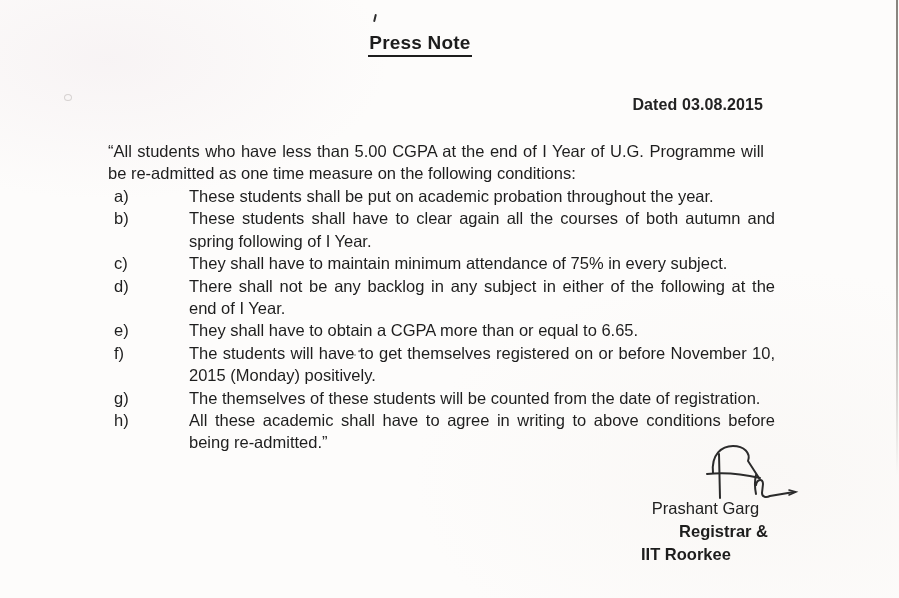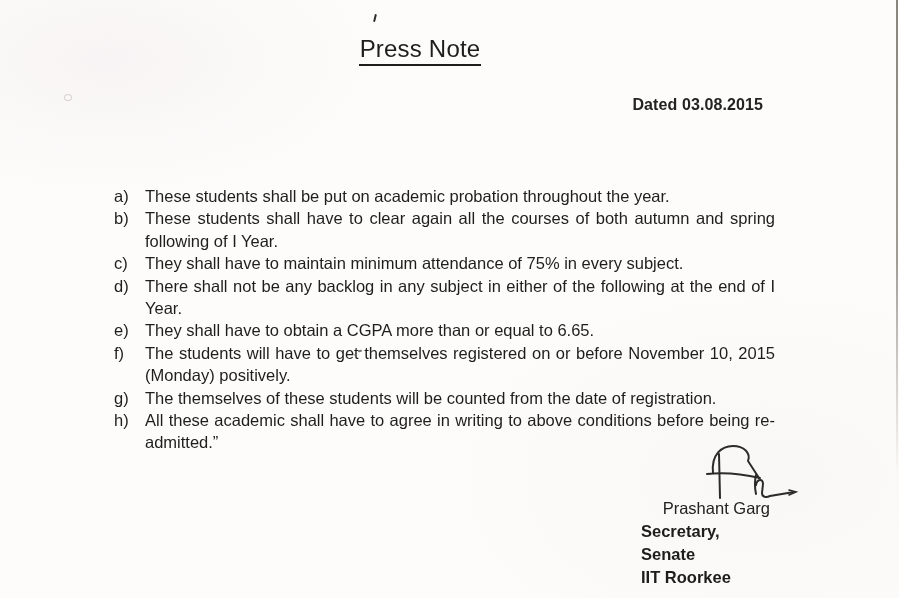--- a/index.html
+++ b/index.html
@@ -10,21 +10,21 @@
     background:#fdfcfb;
     background-image:
       radial-gradient(ellipse 400px 200px at 12% 10%, rgba(244,238,240,.6), transparent 70%),
       radial-gradient(ellipse 500px 300px at 85% 80%, rgba(246,243,240,.5), transparent 70%);
     overflow:hidden;
     font-family:"Liberation Sans","DejaVu Sans",sans-serif;
     color:#1d1d1d;
   }
   .title{
     position:absolute;top:19px;left:330px;width:180px;
-    text-align:center;font-size:24px;font-weight:normal;letter-spacing:.2px;
+    text-align:center;font-size:19px;font-weight:bold;letter-spacing:.2px;
   }
   .title span{
     display:inline-block;border-bottom:2px solid #1d1d1d;padding:0 1px 1px 1px;
   }
   .title-tick{
     position:absolute;left:374px;top:14px;width:2px;height:8px;
     background:#2e2e2e;transform:rotate(14deg);border-radius:1px;
   }
   .date{
     position:absolute;top:62px;right:136px;
@@ -35,24 +35,24 @@
     font-size:16.5px;line-height:22.6px;
     text-align:justify;color:#1e1e1e;
   }
   .cond-list{
     position:absolute;top:185px;left:114px;width:661px;
     list-style:none;margin:0;padding:0;
     font-size:16.5px;line-height:22.4px;color:#1e1e1e;
   }
   .cond-item{display:flex;}
   .cond-marker{flex:0 0 31px;}
-  .cond-text{flex:1;text-align:justify;}
+  .cond-text{flex:1;text-align:justify;margin-left:44px;}
   .sig-block{position:absolute;top:441px;left:641px;width:129px;font-size:16.5px;line-height:23px;}
   .sig-svg{position:absolute;top:0;left:57px;width:104px;height:60px;overflow:visible;}
-  .sig-name{margin-top:56px;text-align:right;font-weight:normal;color:#222;}
+  .sig-name{margin-top:56px;text-align:center;font-weight:normal;color:#222;}
   .sig-role-1{text-align:right;font-weight:bold;padding-right:2px;}
   .sig-role-2{text-align:left;font-weight:bold;}
   .sig-role-3{text-align:left;font-weight:bold;}
   .edge-line{
     position:absolute;right:1px;top:0;width:2px;height:475px;
     background:linear-gradient(#88847e, #a09c96 55%, rgba(160,156,150,0));
   }
   .speckle{
     position:absolute;left:64px;top:94px;width:6px;height:5px;
     border-radius:50%;border:1px solid #b9b4b2;opacity:.55;
@@ -69,20 +69,21 @@
 </head>
 <body>
 
 <div class="page">
 
   <div class="title-tick"></div>
   <h1 class="title"><span>Press Note</span></h1>
 
   <div class="date">Dated 03.08.2015</div>
 
+  <p class="intro">“All students who have less than 5.00 CGPA at the end of I Year of U.G. Programme will be re-admitted as one time measure on the following conditions:</p>
 
   <ol class="cond-list">
     <li class="cond-item">
       <span class="cond-marker">a)</span>
       <span class="cond-text">These students shall be put on academic probation throughout the year.</span>
     </li>
     <li class="cond-item">
       <span class="cond-marker">b)</span>
       <span class="cond-text">These students shall have to clear again all the courses of both autumn and spring following of I Year.</span>
     </li>
@@ -118,20 +119,20 @@
   <div class="sig-block">
     <svg class="sig-svg" viewBox="0 0 104 60" fill="none" stroke="#2b2b2b" stroke-width="2" stroke-linecap="round">
       <path d="M15,32 C13,13 24,5 35,5 C46,5 53,12 50,20 L61,37"></path>
       <path d="M9,33 C25,31 45,33 62,37"></path>
       <path d="M21,13 L22,57"></path>
       <path d="M58,34 C56,42 57,48 58,53"></path>
       <path d="M58,44 C59,38 65,37 65,43 L64,52 C64,56 68,57 72,55 L96,51"></path>
       <path d="M91,49 L98,51 L91,54" stroke-width="1.6"></path>
     </svg>
     <div class="sig-name">Prashant Garg</div>
-    <div class="sig-role-2">Secretary, Senate</div>
+    <div class="sig-role-1">Registrar &amp;</div>
     <div class="sig-role-3">IIT Roorkee</div>
   </div>
 
   <div class="edge-line"></div>
   <div class="speckle"></div>
 
 </div>
 
 </body></html>

